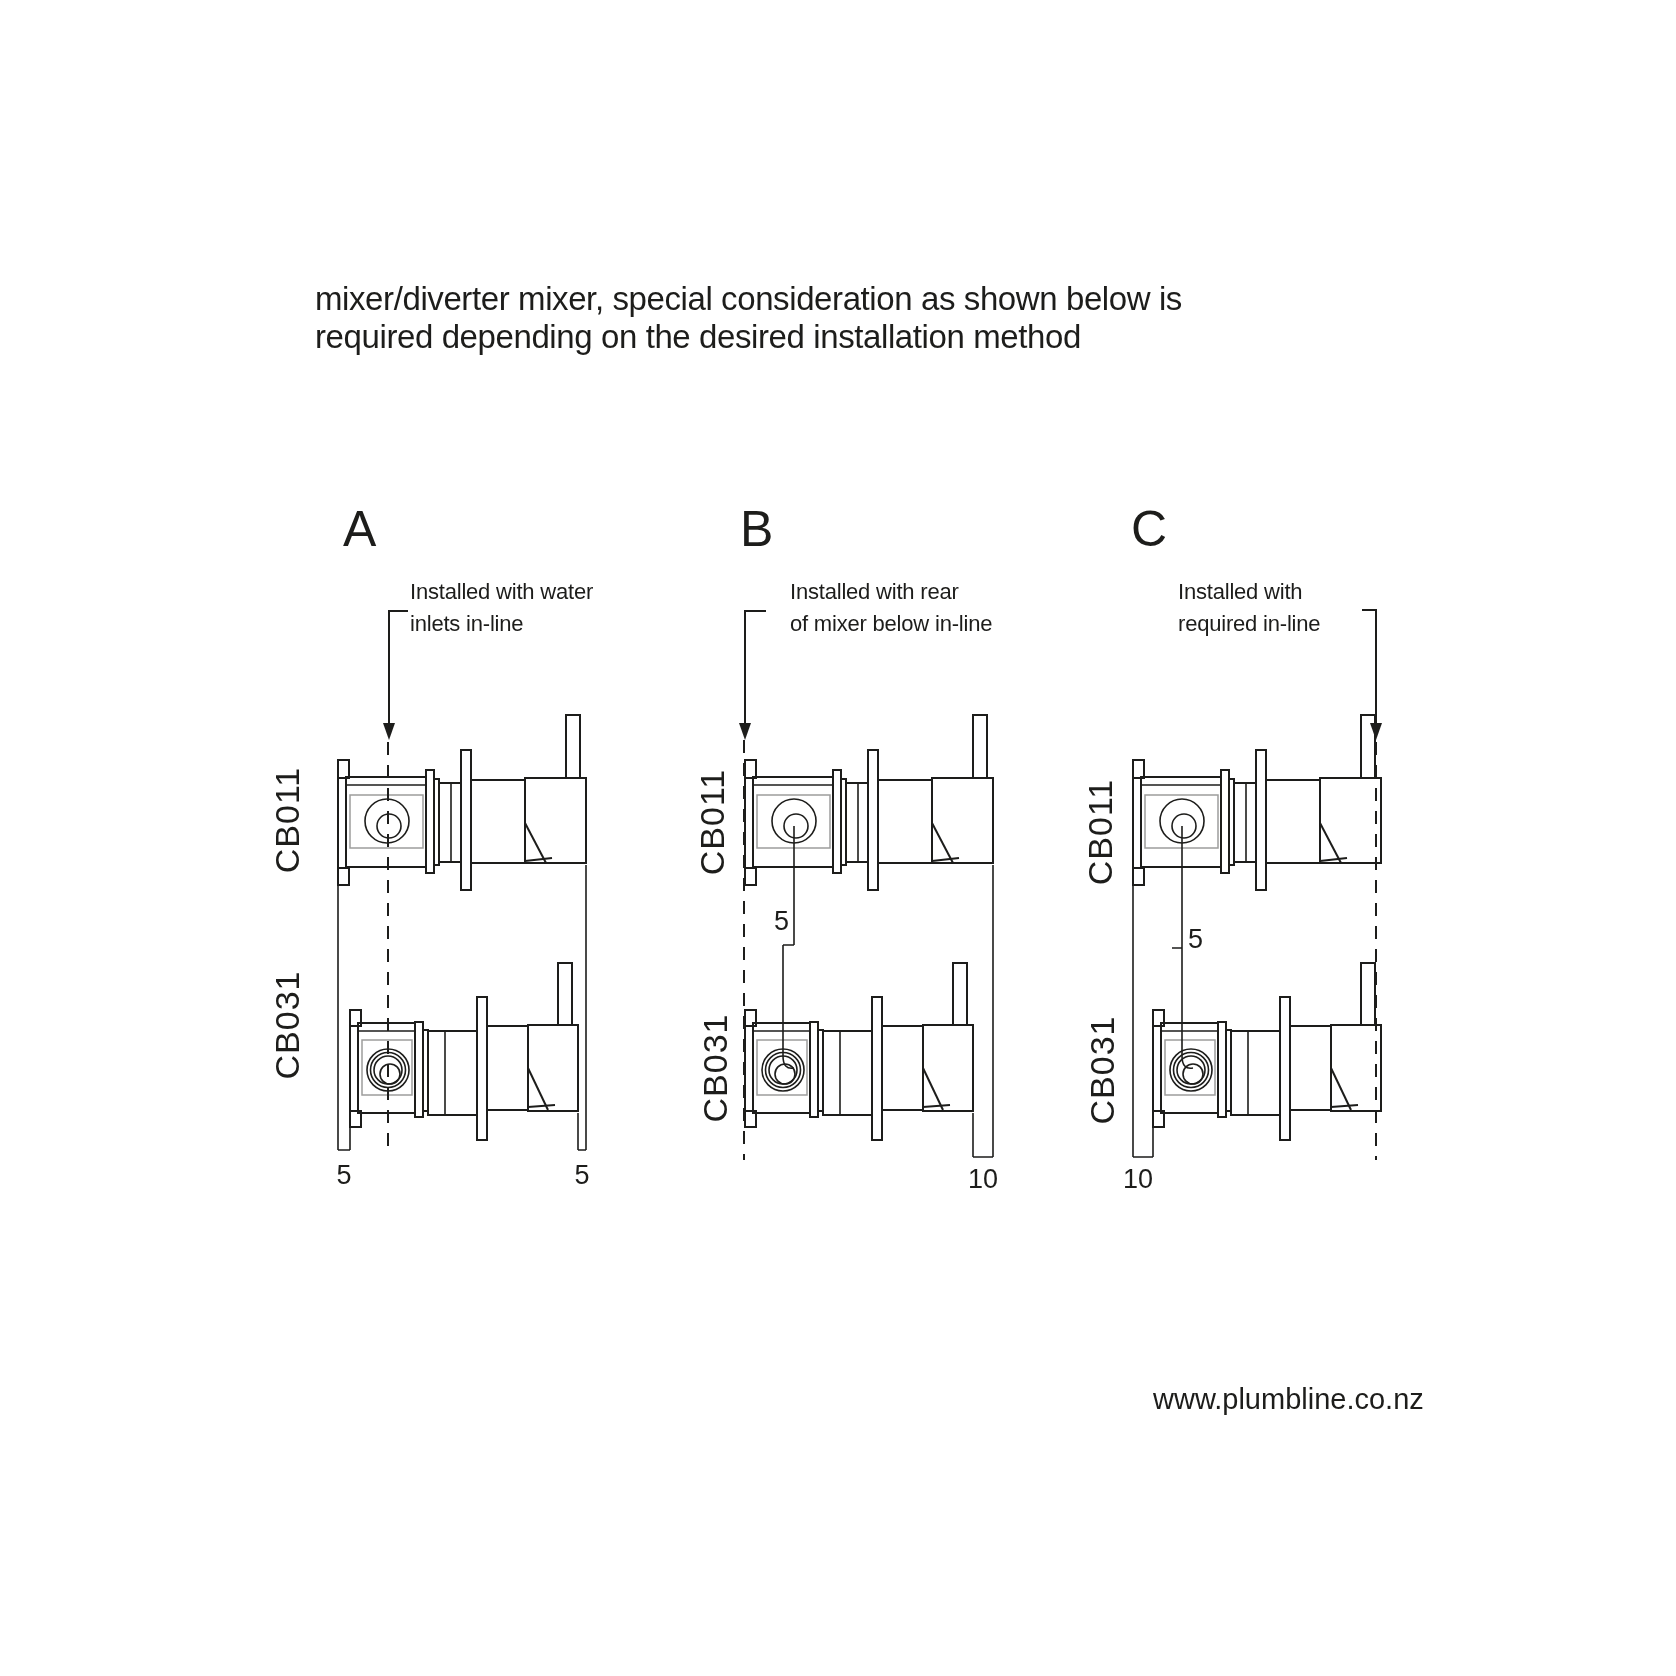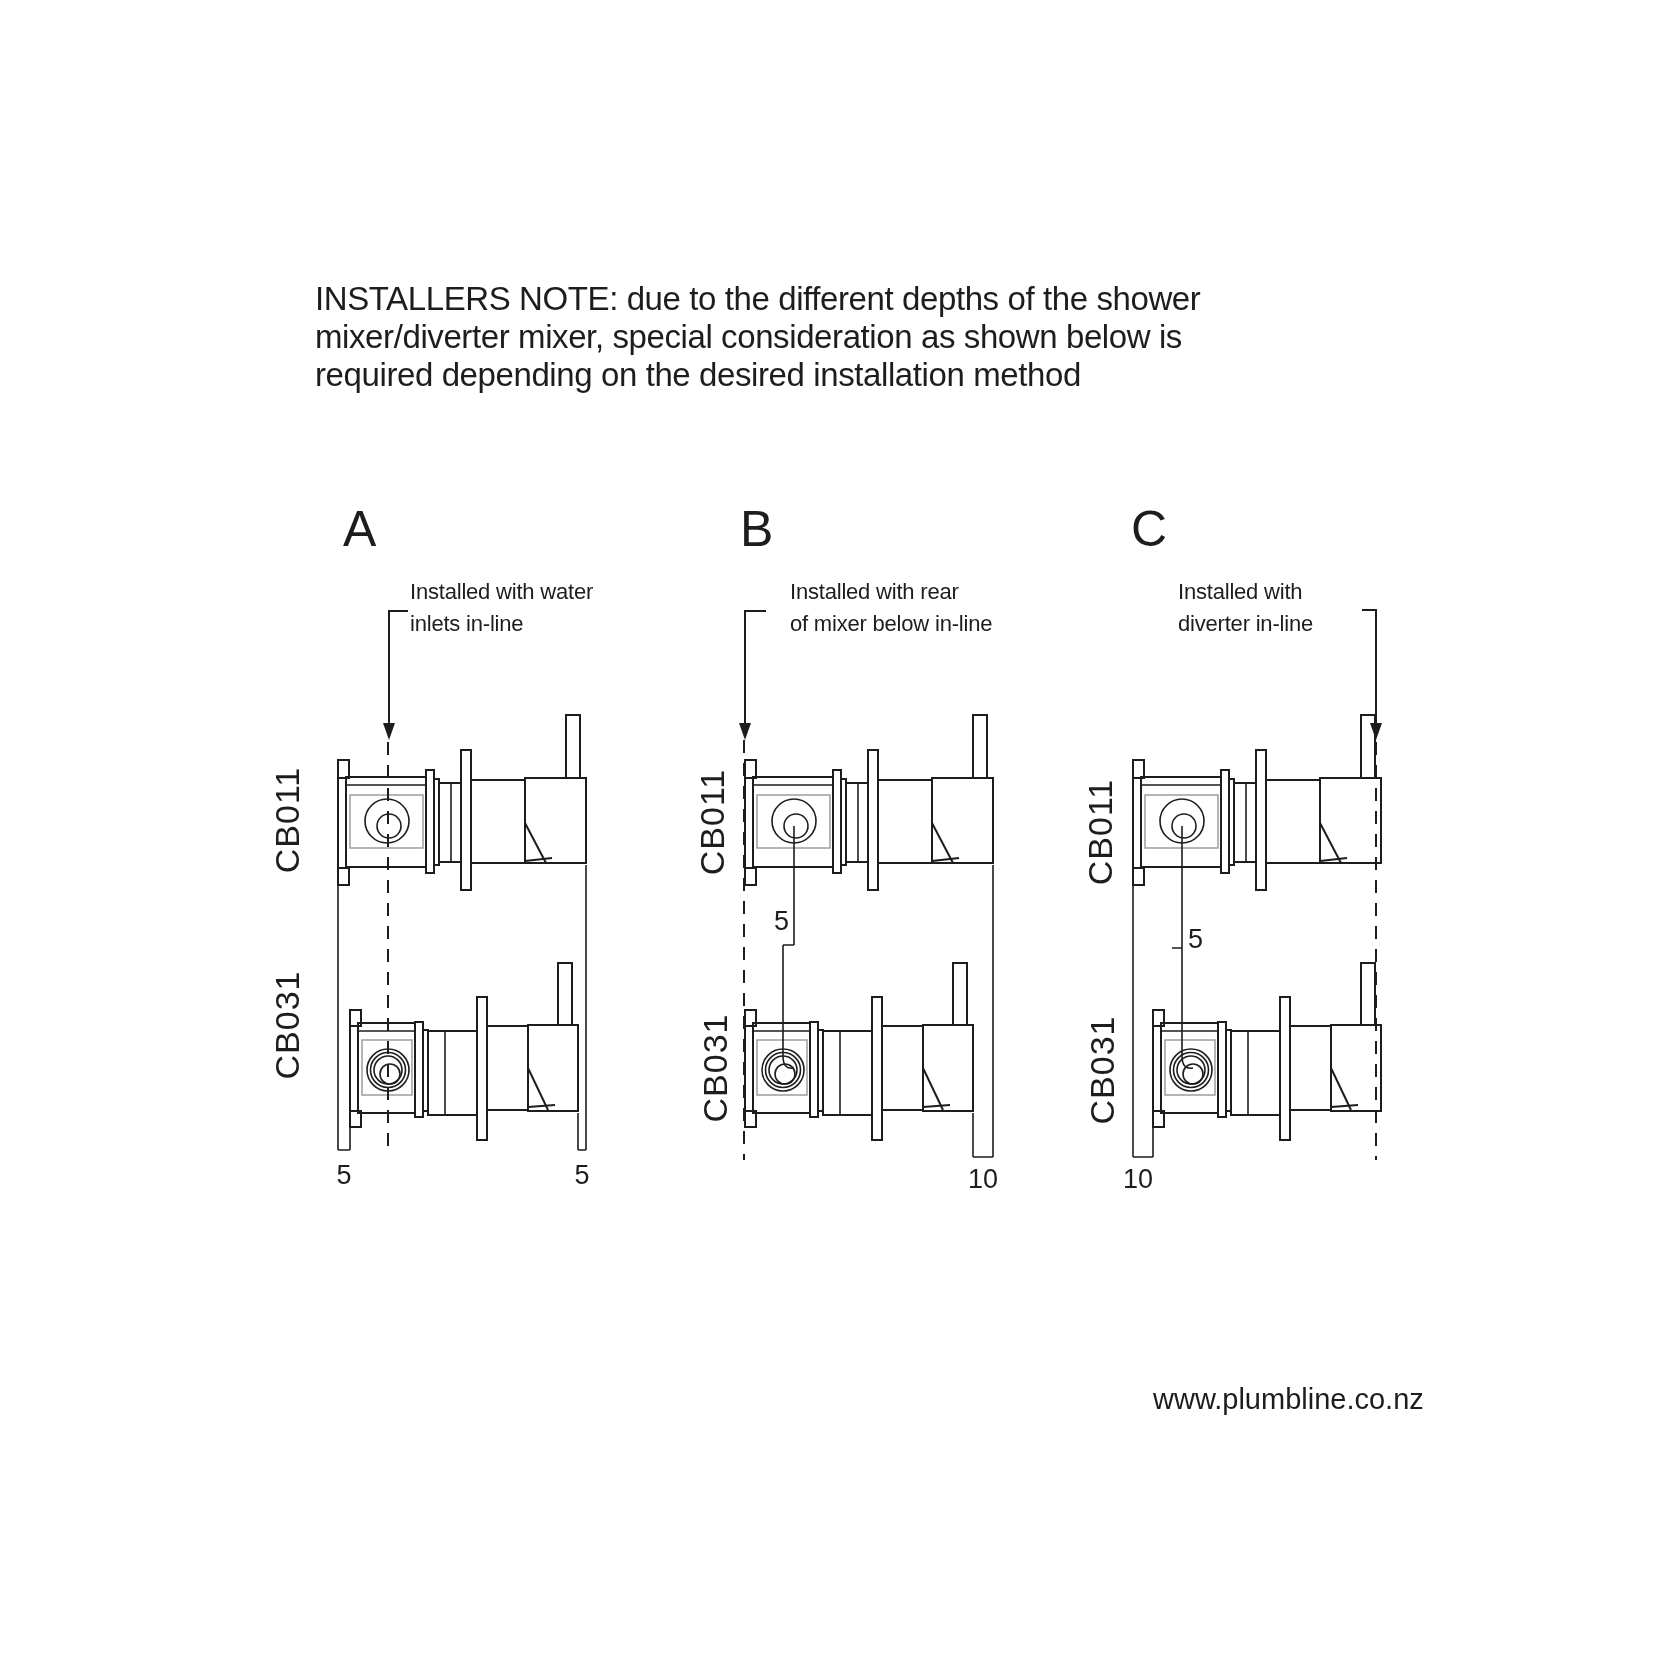--- a/index.html
+++ b/index.html
@@ -36,40 +36,39 @@
   svg .lite{stroke:#9d9d9c;stroke-width:1.5;fill:none;}
   svg .fillink{fill:#1d1d1b;stroke:none;}
   svg .dash{stroke:#1d1d1b;stroke-width:2;fill:none;stroke-dasharray:13 10;}
 </style>
 </head>
 <body>
 
 <div class="canvas">
 
   <div class="abs note">
-    <div>INSTALLERS NOTE: due to the different depths of the shower</div>
     <div>mixer/diverter mixer, special consideration as shown below is</div>
     <div>required depending on the desired installation method</div>
   </div>
 
   <div class="abs section-letter" style="left:343px;top:504px;">A</div>
   <div class="abs section-letter" style="left:740px;top:504px;">B</div>
   <div class="abs section-letter" style="left:1131px;top:504px;">C</div>
 
   <div class="abs caption" style="left:410px;top:576px;">
     <div>Installed with water</div>
     <div>inlets in-line</div>
   </div>
   <div class="abs caption" style="left:766px;top:576px;margin-left:24px;">
     <div>Installed with rear</div>
     <div>of mixer below in-line</div>
   </div>
   <div class="abs caption" style="left:1178px;top:576px;">
     <div>Installed with</div>
-    <div>diverter in-line</div>
+    <div>required in-line</div>
   </div>
 
   <div class="abs cb-label" style="left:287px;top:820px;">CB011</div>
   <div class="abs cb-label" style="left:287px;top:1025px;">CB031</div>
   <div class="abs cb-label" style="left:712px;top:822px;">CB011</div>
   <div class="abs cb-label" style="left:715px;top:1068px;">CB031</div>
   <div class="abs cb-label" style="left:1100px;top:832px;">CB011</div>
   <div class="abs cb-label" style="left:1102px;top:1070px;">CB031</div>
 
   <div class="abs dim center" style="left:322px;top:1160px;">5</div>

